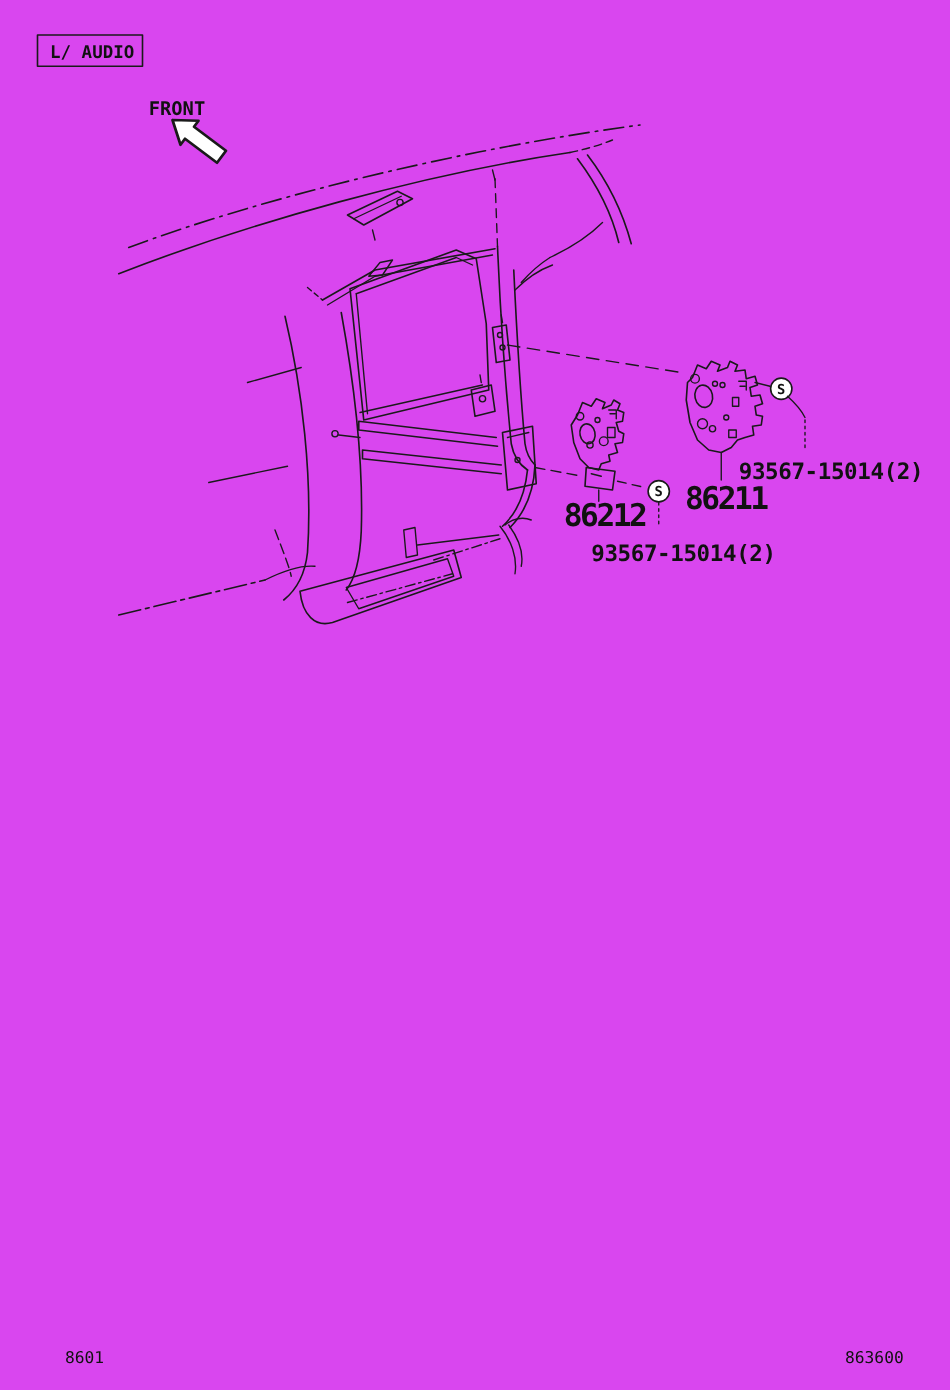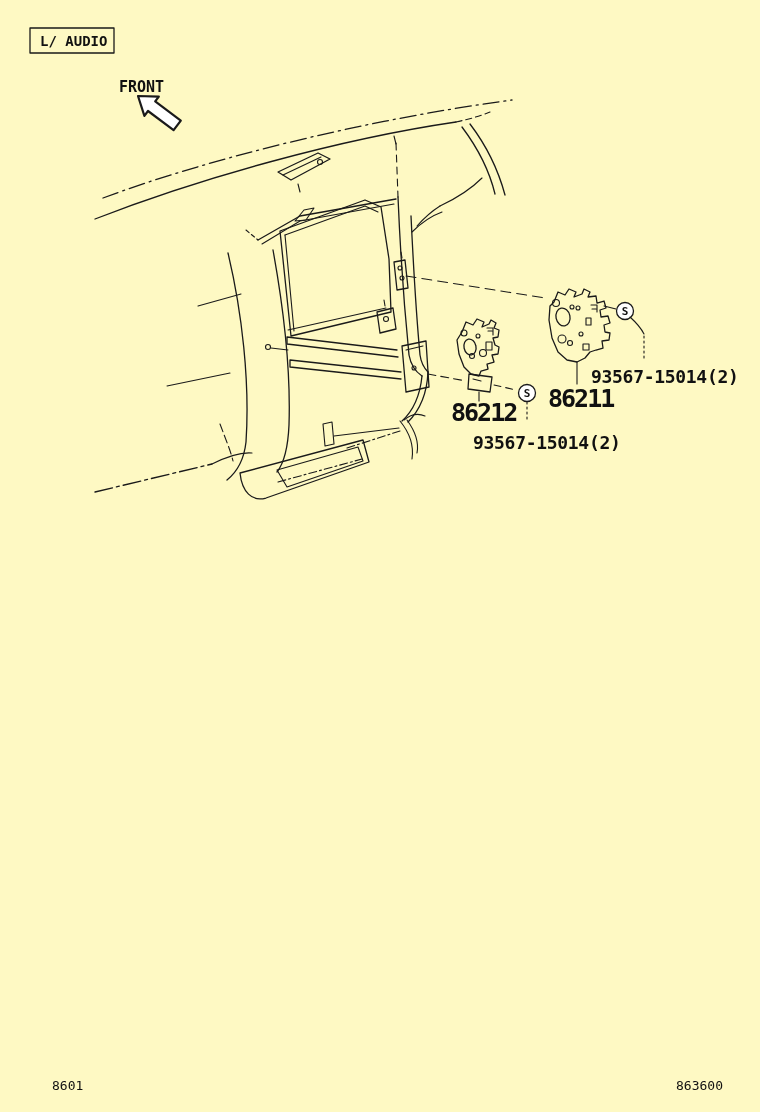--- a/index.html
+++ b/index.html
@@ -1,16 +1,16 @@
 <!DOCTYPE html>
 <html><head>
 <meta charset="utf-8">
 <style>
   html,body{margin:0;padding:0;background:#fff;}
-  #page{position:relative;width:760px;height:1112px;background:#fef9c3;overflow:hidden;
+  #page{position:relative;width:760px;height:1112px;background:#d946ef;overflow:hidden;
         font-family:"DejaVu Sans Mono", monospace;}
   svg text{fill:#111;}
   .ln{fill:none;stroke:#1a1a1a;stroke-width:1.3;stroke-linecap:round;stroke-linejoin:round;}
   .thin{stroke-width:1.1;}
   .lbl{font-family:"DejaVu Sans Mono", monospace;font-weight:600;}
   .pn{font-family:"DejaVu Sans Mono", monospace;font-weight:bold;font-size:25px;letter-spacing:-2px;}
   .screw{font-family:"DejaVu Sans Mono", monospace;font-weight:bold;font-size:18px;letter-spacing:-0.3px;}
   .foot{font-family:"DejaVu Sans Mono", monospace;font-size:13px;}
 </style>
 </head>

